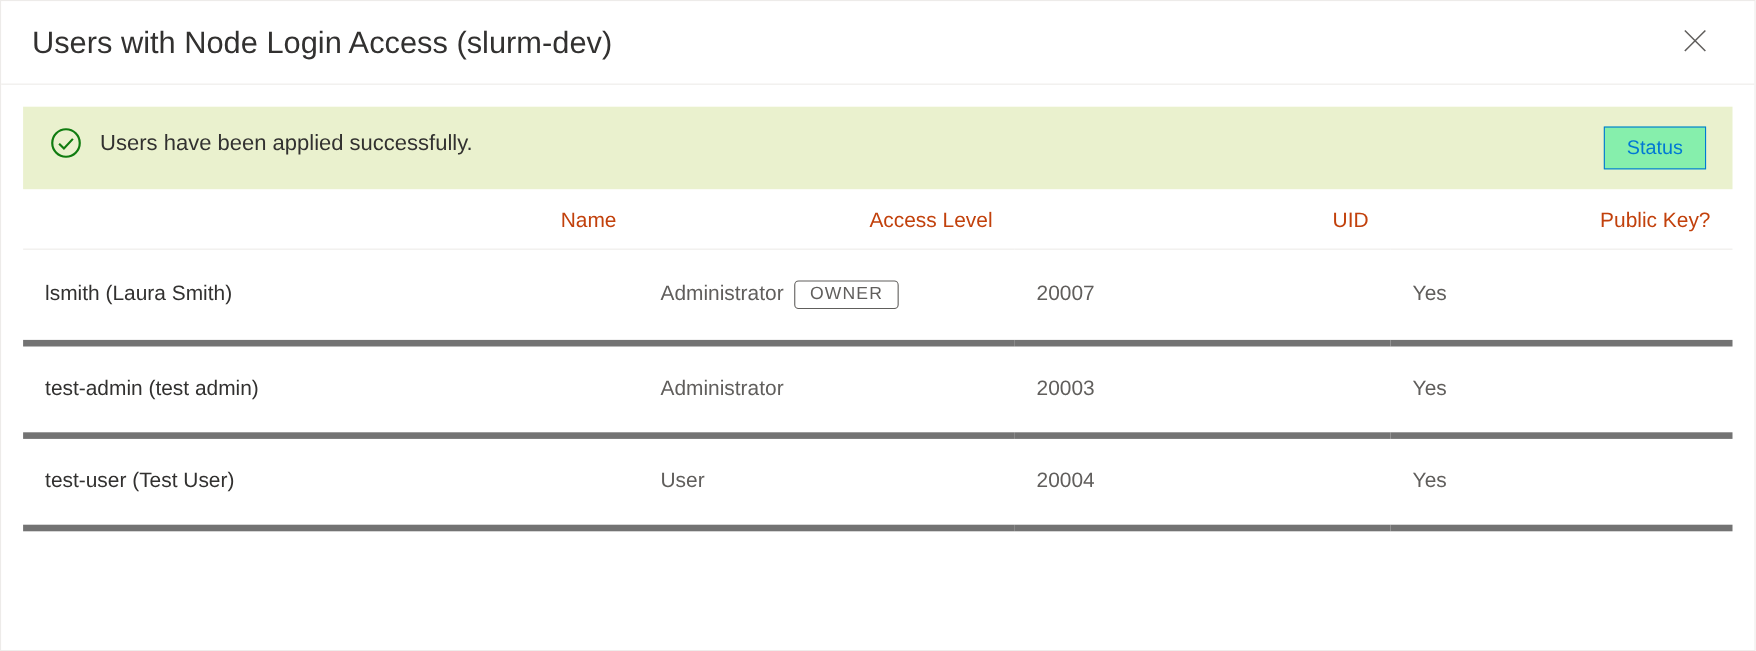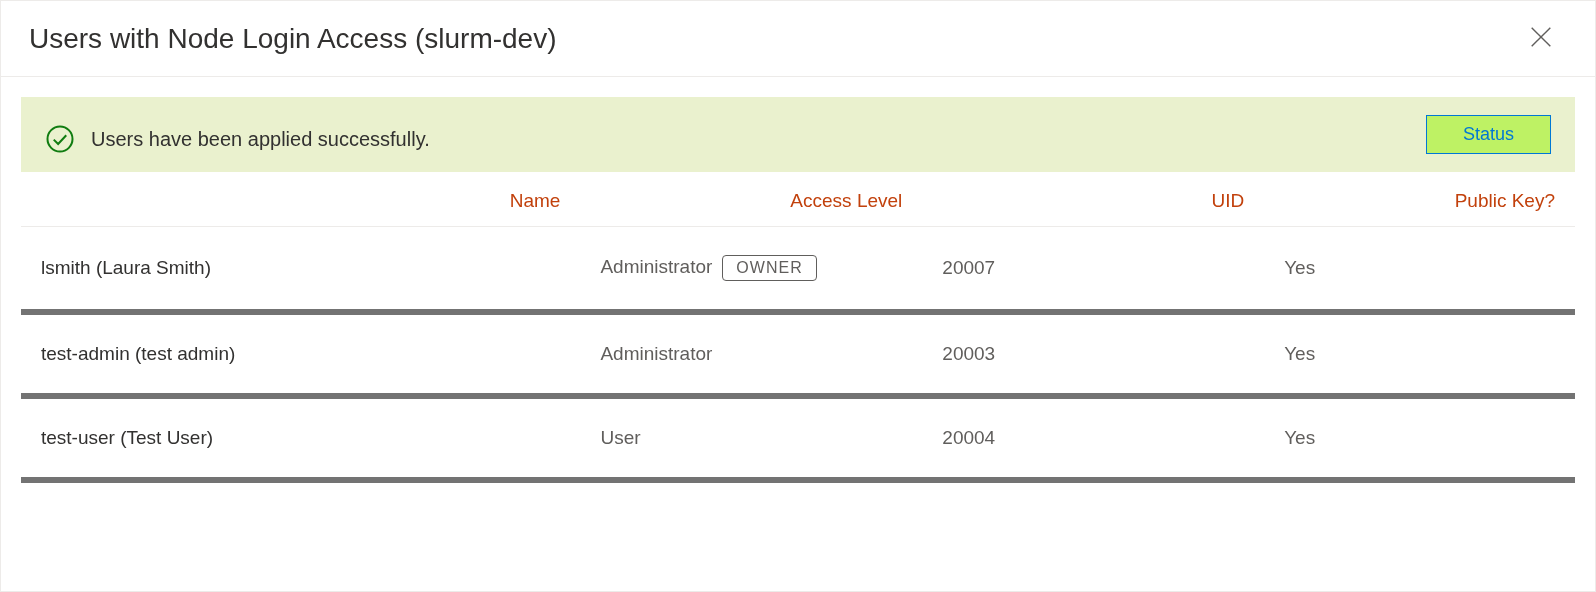--- a/index.html
+++ b/index.html
@@ -40,21 +40,21 @@
     .close-btn svg {
       width: 28px;
       height: 28px;
     }
     .content {
       padding: 20px;
     }
     .banner {
       background: #eaf1ce;
       display: flex;
-      align-items: flex-end;
+      align-items: flex-start;
       justify-content: space-between;
       padding: 18px 24px;
       margin-bottom: 0;
     }
     .banner-left {
       display: flex;
       align-items: center;
       gap: 16px;
     }
     .banner-icon {
@@ -66,25 +66,25 @@
     }
     .banner-icon svg {
       width: 30px;
       height: 30px;
     }
     .banner-text {
       font-size: 20px;
       color: #323130;
     }
     .status-btn {
-      background: #bef264;
+      background: #86efac;
       border: 1px solid #0078d4;
       color: #0078d4;
       font-size: 18px;
-      padding: 8px 36px;
+      padding: 8px 20px;
       cursor: pointer;
       font-family: inherit;
     }
     .table {
       width: 100%;
       border-collapse: collapse;
     }
     .table thead tr {
       border-bottom: 1px solid #edebe9;
     }

